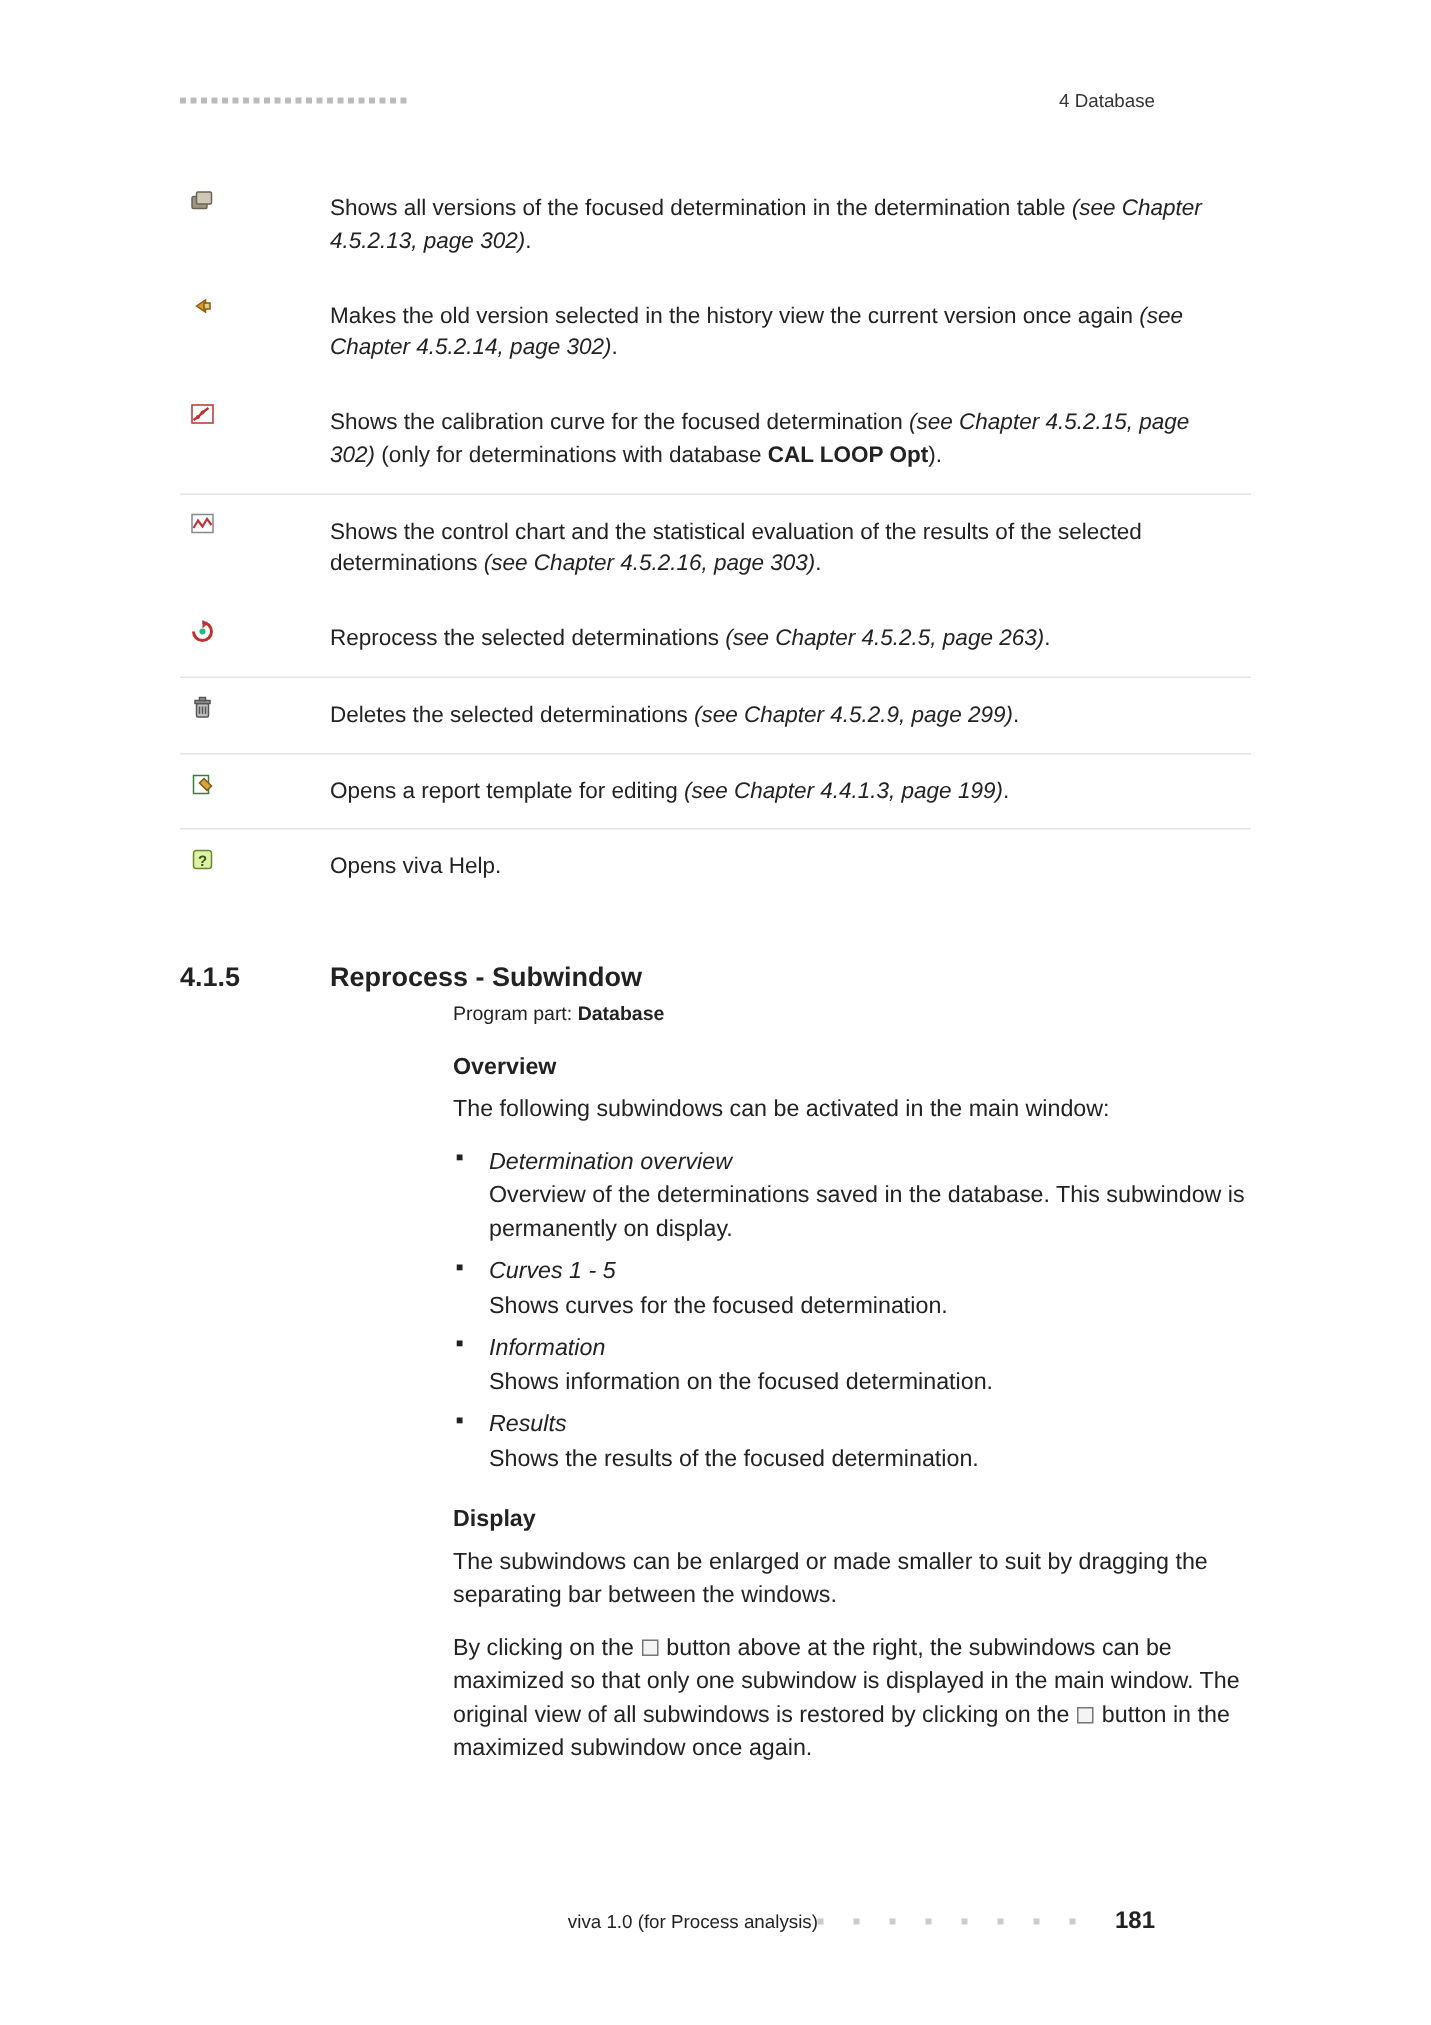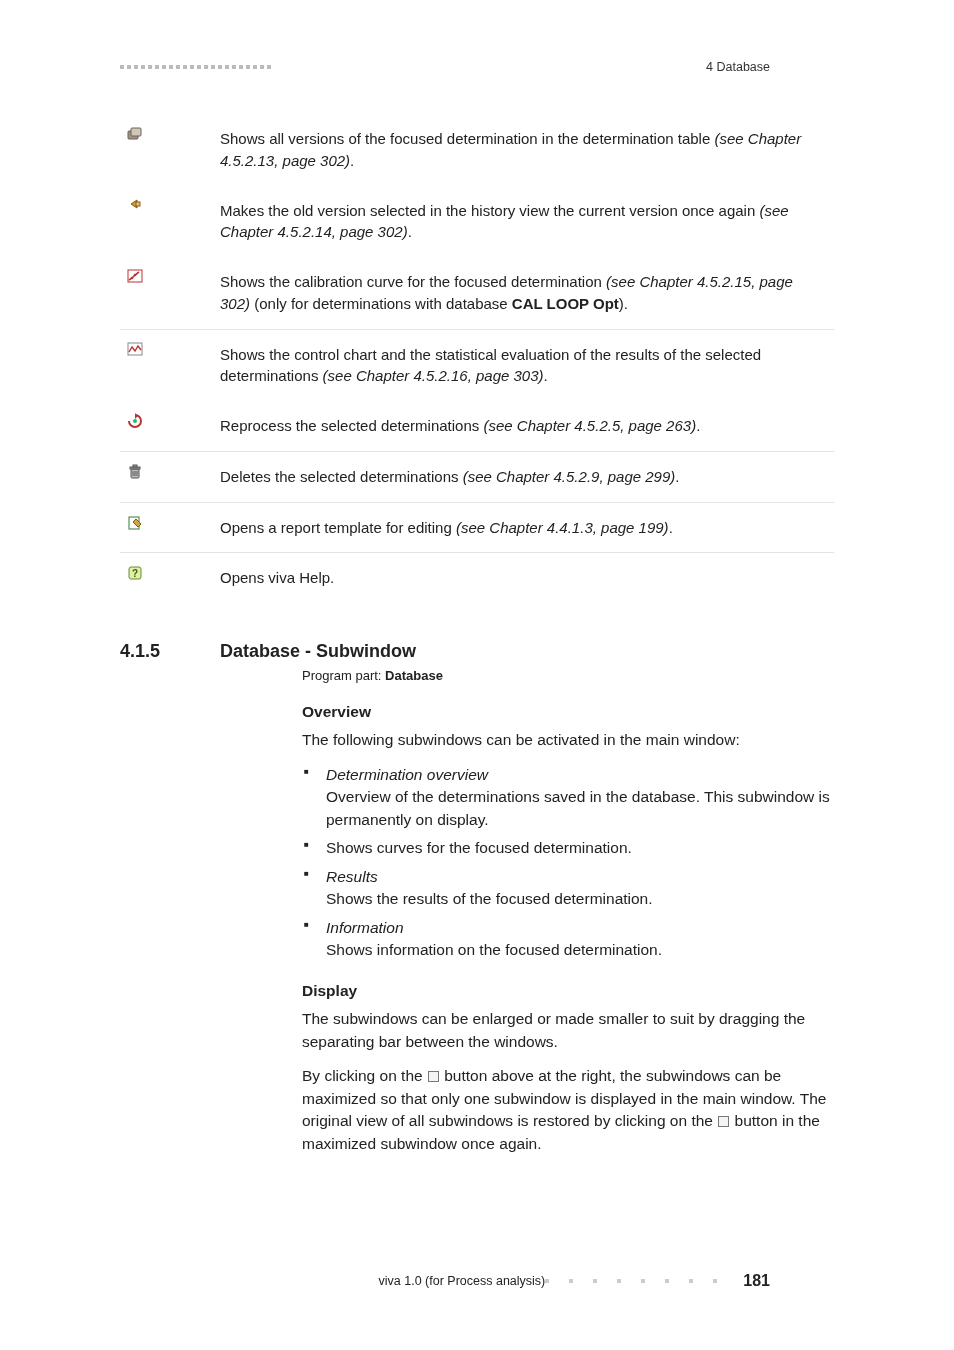--- a/index.html
+++ b/index.html
@@ -142,44 +142,45 @@
               <use href="#ic-help"></use>
             </svg>
           </td>
           <td><span>Opens viva Help.</span></td>
         </tr>
       </tbody>
   </table>
 
   <div class="sect-row">
     <div class="sect-num">4.1.5</div>
-    <div class="sect-title">Database - Subwindow</div>
+    <div class="sect-title">Reprocess - Subwindow</div>
   </div>
   <div class="prog-part">
     <span>Program part: </span><b>Database</b>
   </div>
 
   <div class="body-col">
     <div class="subhead">Overview</div>
     <div class="para">The following subwindows can be activated in the main window:</div>
     <ul class="blist" id="blist">
         <li>
           <span class="term">Determination overview</span>
           <span class="desc">Overview of the determinations saved in the database. This subwindow is permanently on display.</span>
         </li>
         <li>
+          <span class="term">Curves 1 - 5</span>
           <span class="desc">Shows curves for the focused determination.</span>
+        </li>
+        <li>
+          <span class="term">Information</span>
+          <span class="desc">Shows information on the focused determination.</span>
         </li>
         <li>
           <span class="term">Results</span>
           <span class="desc">Shows the results of the focused determination.</span>
-        </li>
-        <li>
-          <span class="term">Information</span>
-          <span class="desc">Shows information on the focused determination.</span>
         </li>
       </ul>
 
     <div class="subhead">Display</div>
     <div class="para">The subwindows can be enlarged or made smaller to suit by dragging the separating bar between the windows.</div>
     <div class="para">
       <span>By clicking on the </span><span class="inline-box"></span><span> button above at the right, the subwindows can be maximized so that only one subwindow is displayed in the main window. The original view of all subwindows is restored by clicking on the </span><span class="inline-box"></span><span> button in the maximized subwindow once again.</span>
     </div>
   </div>
 

